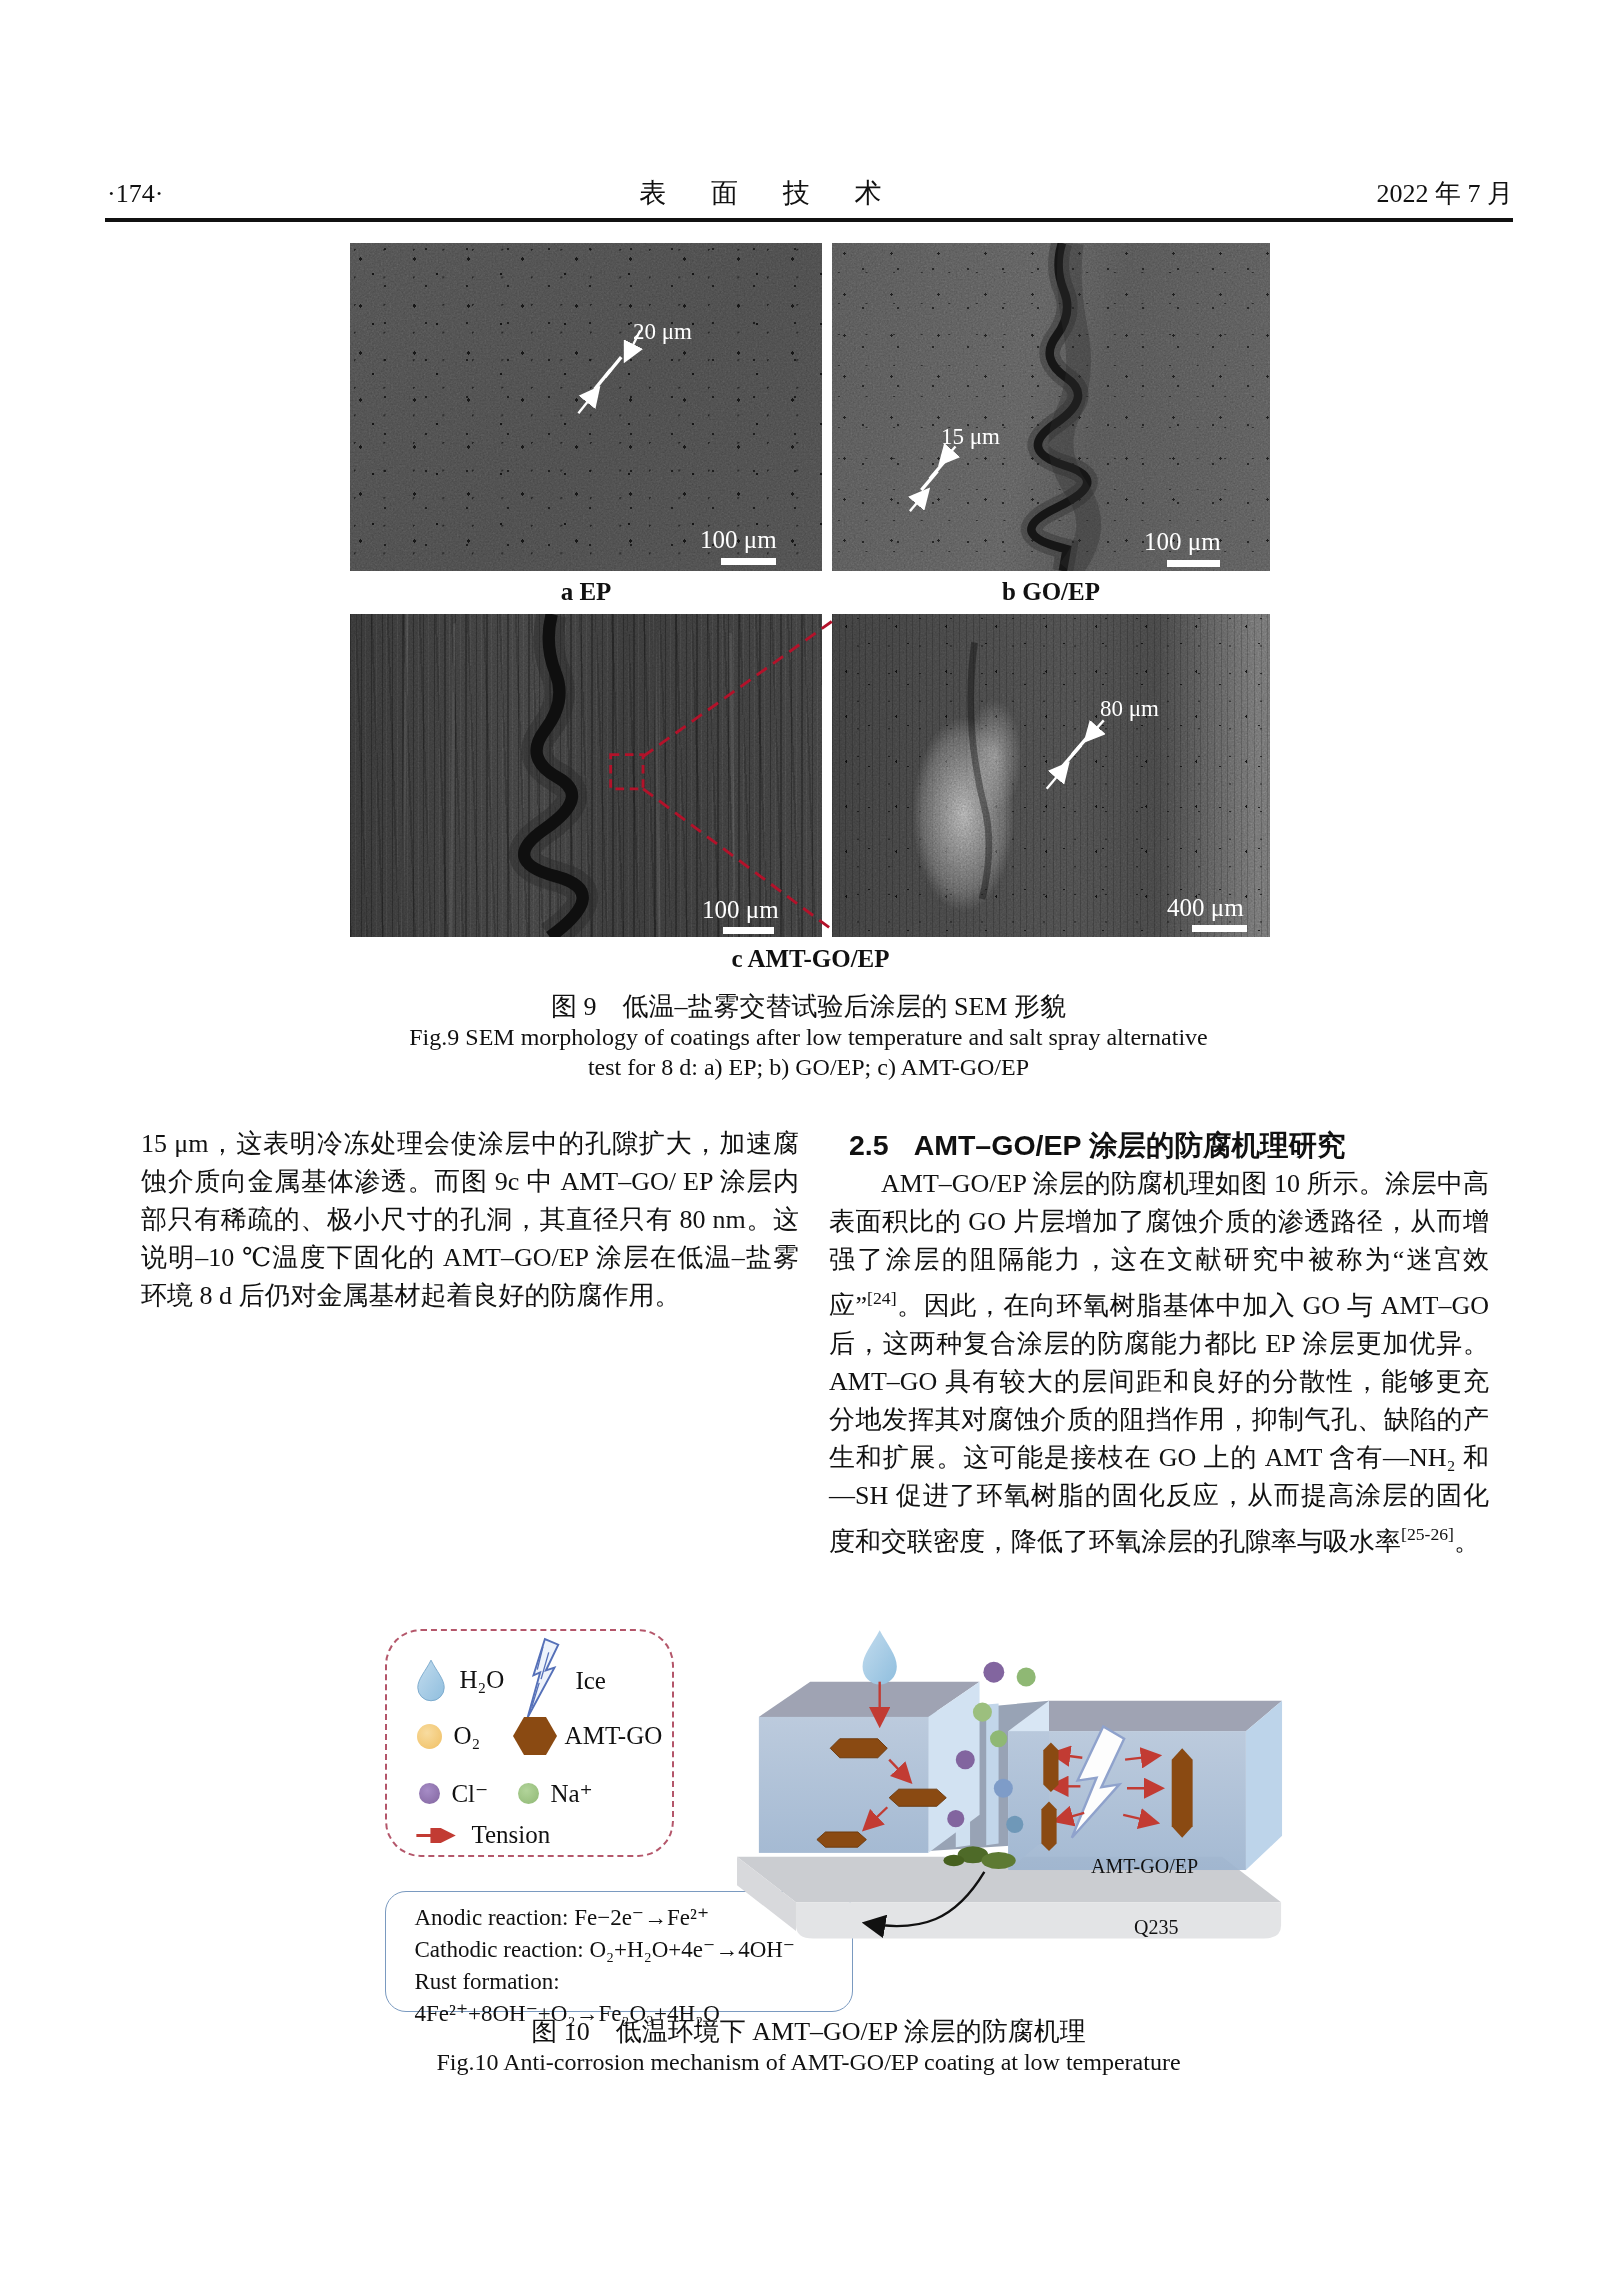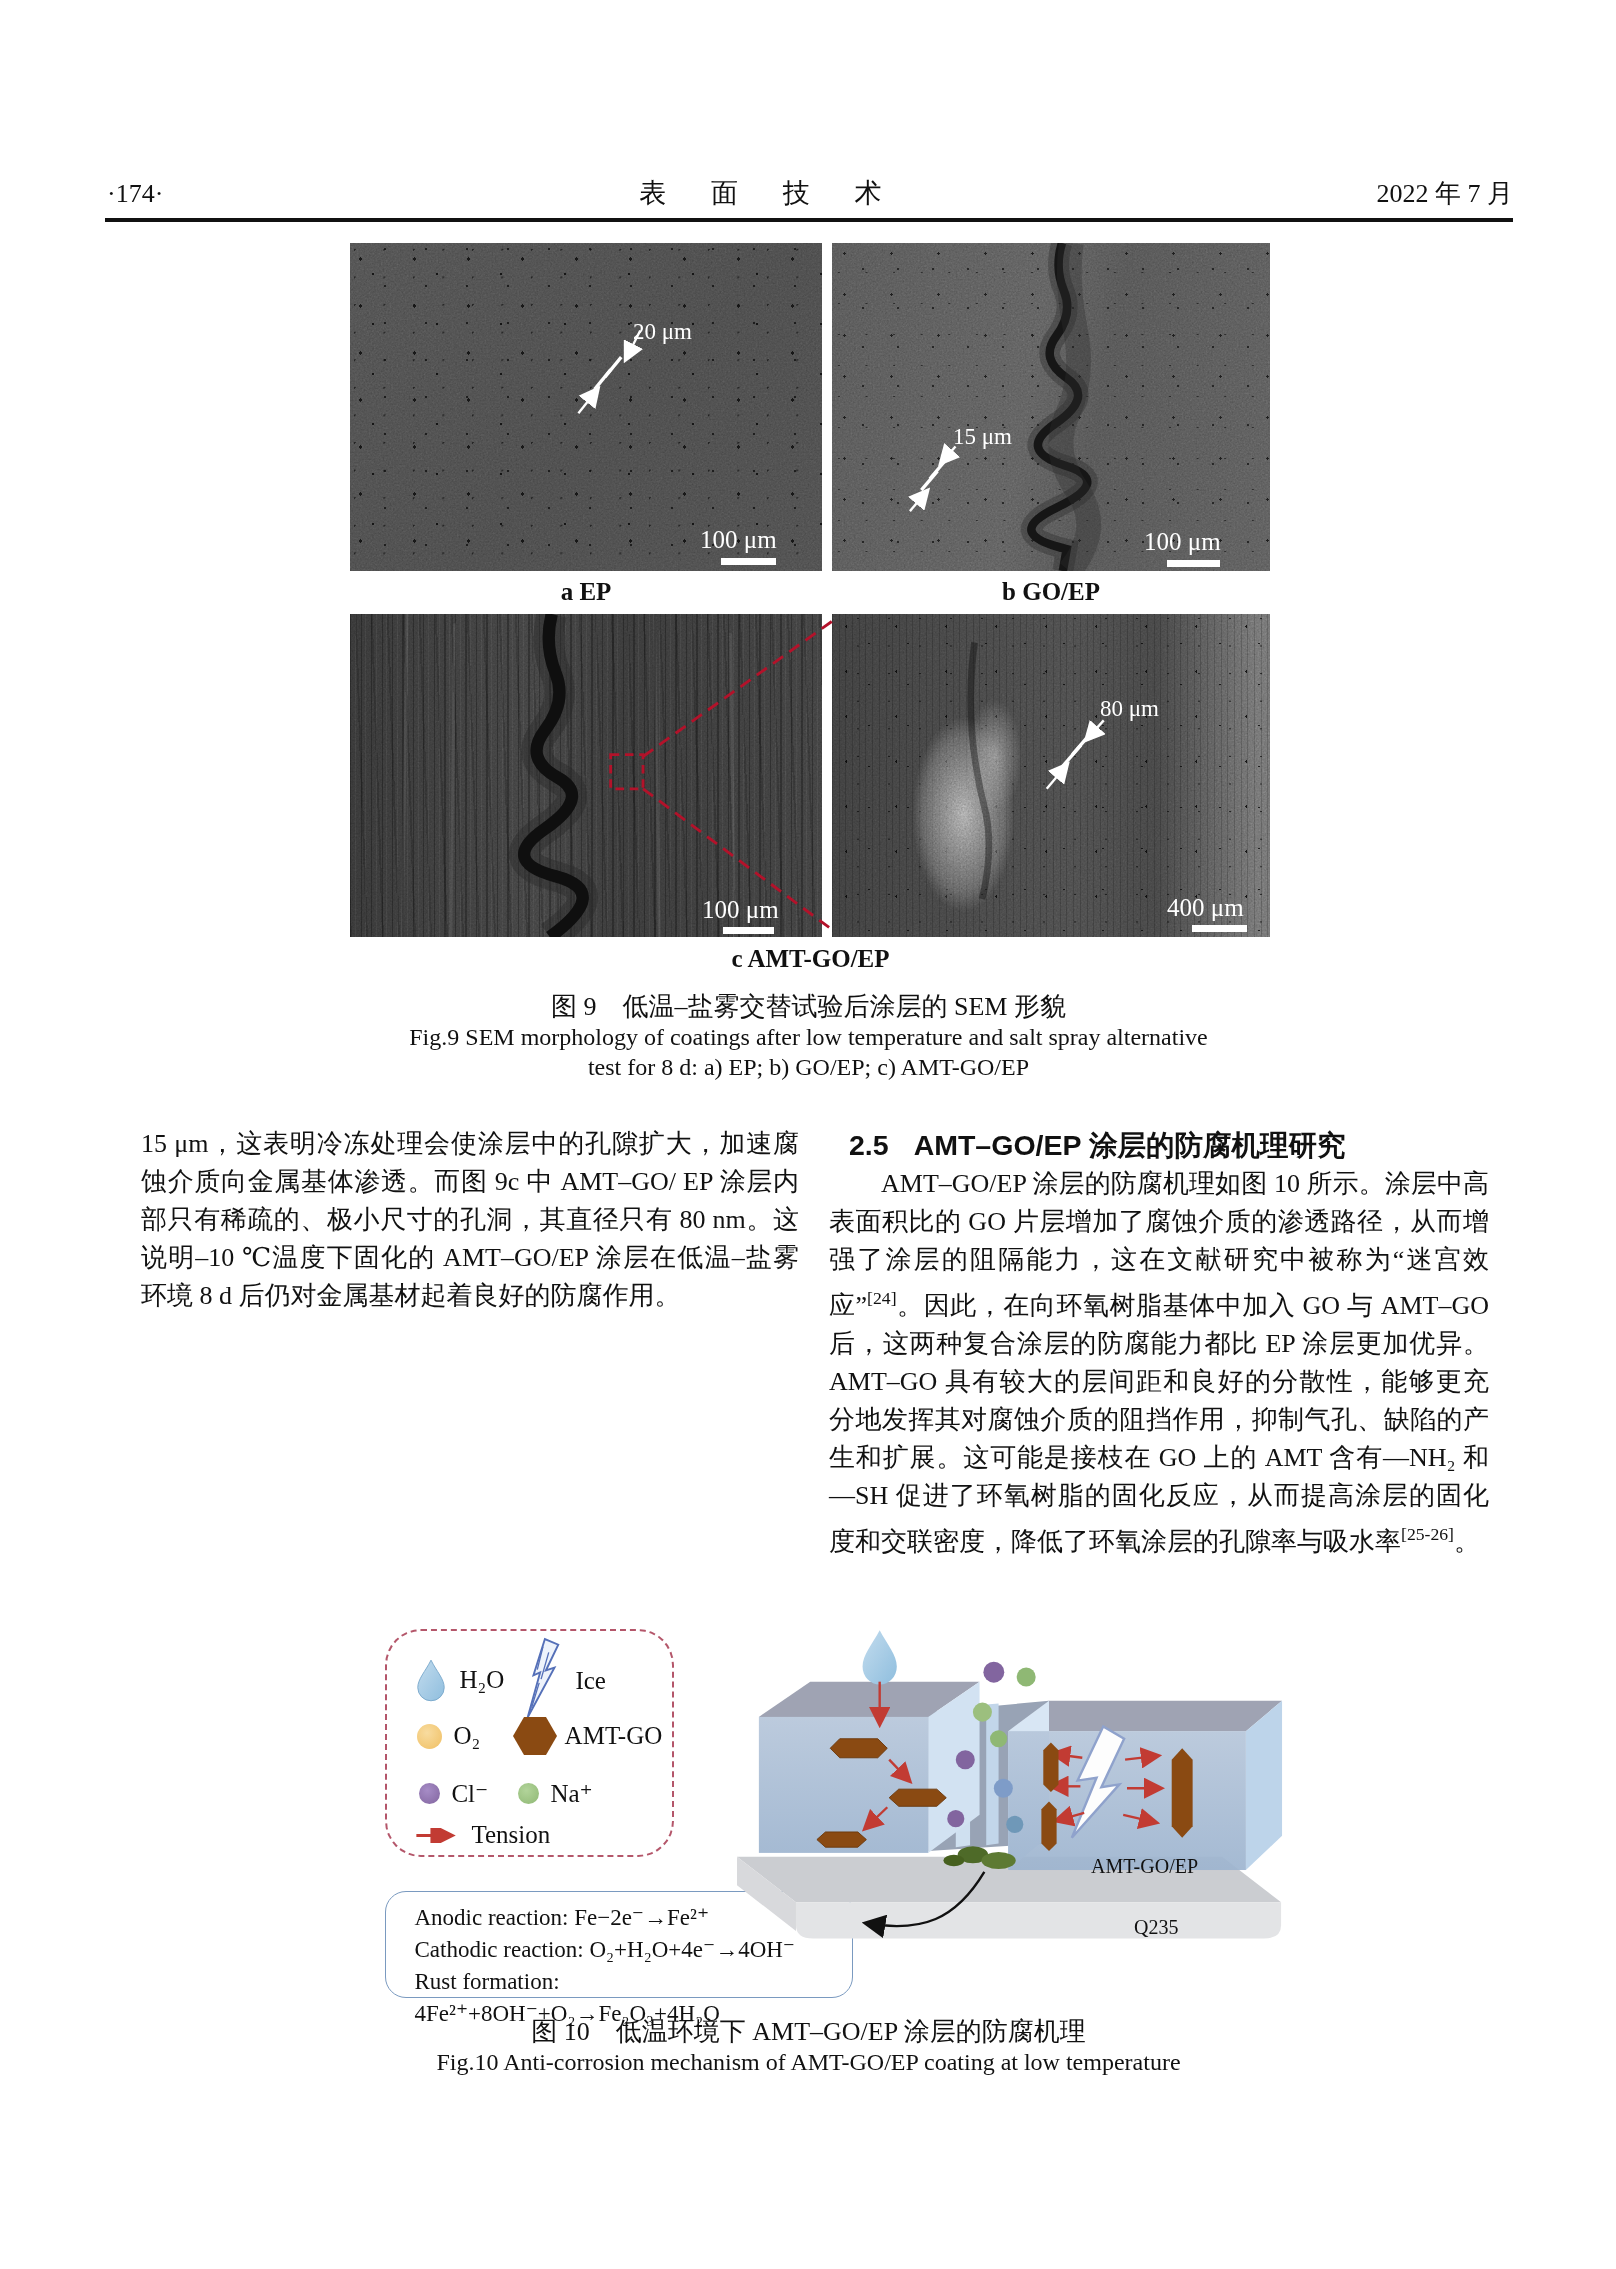--- a/index.html
+++ b/index.html
@@ -65,21 +65,21 @@
   .sec-head .sec-no{margin-right:25px;margin-left:20px;}
   
   .legend{position:absolute;left:385px;top:1629px;width:285px;height:224px;border:2.9px dashed #b4566a;border-radius:36px;}
   .legend-item{position:absolute;display:flex;align-items:center;font-size:25px;}
   .legend-label{margin-left:11.4px;}
   .circle{border-radius:50%;display:inline-block;}
   .c-o2{width:25px;height:25px;background:radial-gradient(circle at 40% 35%,#f8dca0,#f0bf62);}
   .c-cl{width:21px;height:21px;background:radial-gradient(circle at 40% 35%,#a68cc6,#82659f);}
   .c-na{width:21px;height:21px;background:radial-gradient(circle at 40% 35%,#b2d49a,#8fb874);}
   .hexagon{width:44px;height:38px;background:#8a4a12;clip-path:polygon(25% 0,75% 0,100% 50%,75% 100%,25% 100%,0 50%);}
-  .reactions{position:absolute;left:385px;top:1891px;width:468px;height:107px;border:1.9px solid #7a9ac0;border-radius:21px;font-size:23px;line-height:32px;padding:9.5px 0 0 28.5px;box-sizing:border-box;}
+  .reactions{position:absolute;left:385px;top:1891px;width:468px;height:121px;border:1.9px solid #7a9ac0;border-radius:21px;font-size:23px;line-height:32px;padding:9.5px 0 0 28.5px;box-sizing:border-box;}
   .reactions p{margin:0;}
   .fig10-svg{position:absolute;left:385px;top:1617px;width:899px;height:390px;pointer-events:none;}
   .diag-label{position:absolute;font-size:20px;white-space:nowrap;}
   .lbl-coating{left:1091px;top:1855px;}
   .lbl-substrate{left:1134px;top:1908px;margin-top:8px;}
 </style>
 </head>
 <body>
 
 <svg width="0" height="0" style="position:absolute" aria-hidden="true">
@@ -142,21 +142,21 @@
         <path d="M242,0 Q234,26 244,50 T236,98 T247,142 T235,190 T245,234 T237,278 T247,322 L243,345" stroke="#2e2e2e" stroke-width="22" fill="none" opacity="0.4"></path>
         <path d="M242,0 Q234,26 244,50 T236,98 T247,142 T235,190 T245,234 T237,278 T247,322 L243,345" stroke="#161616" stroke-width="9" fill="none"></path>
         <path d="M252,0 Q246,40 256,90 T248,180 T258,260 T250,345" stroke="rgba(45,45,45,.35)" stroke-width="26" fill="none"></path>
       </svg>
       <svg class="anno" viewBox="0 0 461 345" preserveAspectRatio="none">
         <line x1="130" y1="214" x2="115" y2="231" stroke="#fff" stroke-width="2.5" marker-end="url(#wArrow)"></line>
         <line x1="103" y1="248" x2="120" y2="228" stroke="#fff" stroke-width="3.5"></line>
         <line x1="94" y1="260" x2="111" y2="240" stroke="#fff" stroke-width="3.5"></line>
         <line x1="82" y1="282" x2="100" y2="261" stroke="#fff" stroke-width="2.5" marker-end="url(#wArrow)"></line>
       </svg>
-      <span class="sem-text" style="left:121px;top:181px">15 μm</span>
+      <span class="sem-text" style="left:109px;top:181px">15 μm</span>
       <span class="sem-text" style="left:312px;top:285px;font-size:25px">100 μm</span>
       <div class="scalebar" style="left:335px;top:317px;width:53px"></div>
     </div>
 
     <div class="panel-label" style="left:0;top:335px;width:472px">a EP</div>
     <div class="panel-label" style="left:482px;top:335px;width:438px">b GO/EP</div>
 
     <div class="sem sem-c">
       <svg class="grain" viewBox="0 0 496 340" width="472" height="323">
           <rect width="100%" height="100%" filter="url(#grainF)"></rect>

